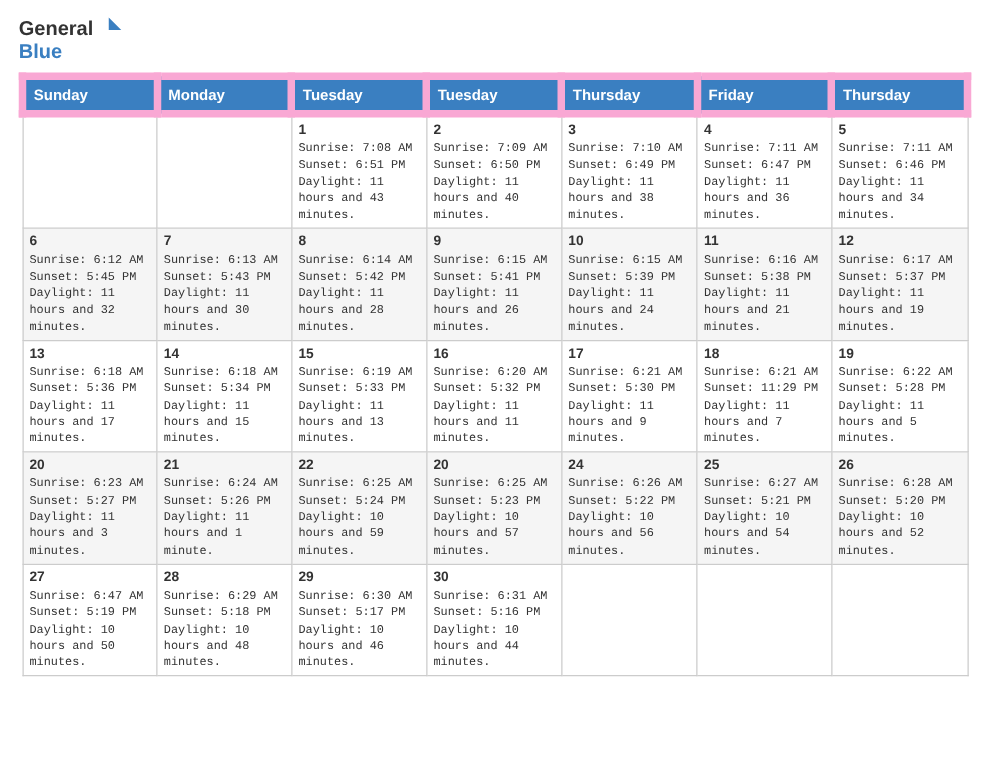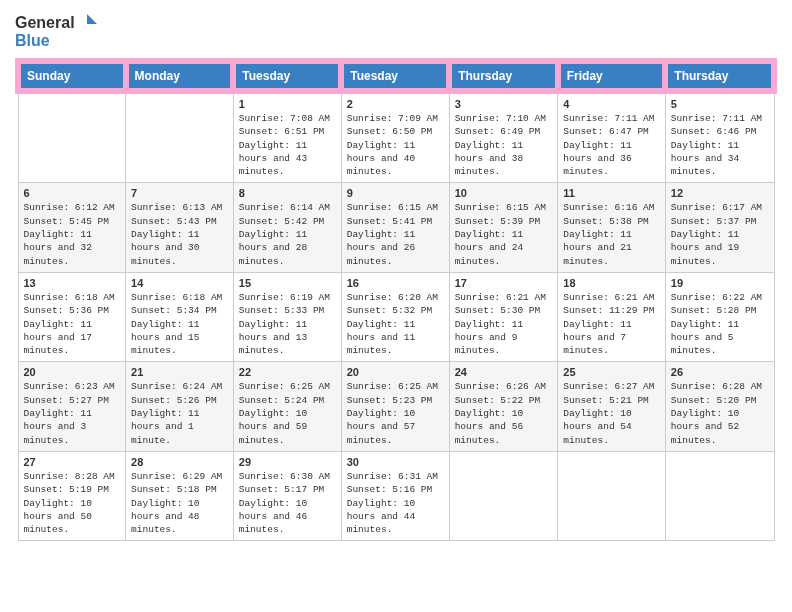--- a/index.html
+++ b/index.html
@@ -276,21 +276,21 @@
           <td>
             <span class="day-number">26</span>
             <div class="day-info">Sunrise: 6:28 AM
 Sunset: 5:20 PM
 Daylight: 10 hours and 52 minutes.</div>
           </td>
         </tr>
         <tr>
           <td>
             <span class="day-number">27</span>
-            <div class="day-info">Sunrise: 8:28 AM
+            <div class="day-info">Sunrise: 6:47 AM
 Sunset: 5:19 PM
 Daylight: 10 hours and 50 minutes.</div>
           </td>
           <td>
             <span class="day-number">28</span>
             <div class="day-info">Sunrise: 6:29 AM
 Sunset: 5:18 PM
 Daylight: 10 hours and 48 minutes.</div>
           </td>
           <td>

